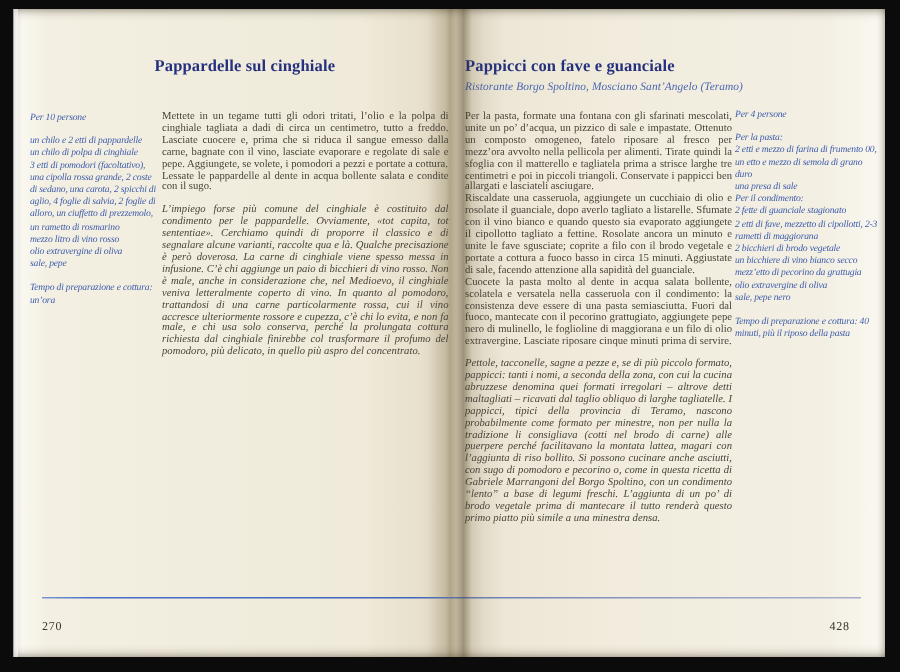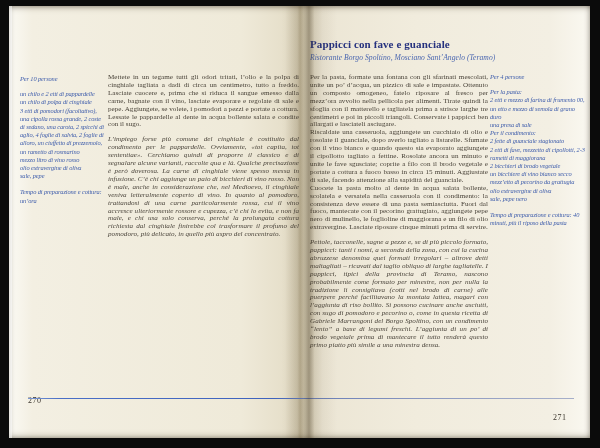--- a/index.html
+++ b/index.html
@@ -48,40 +48,41 @@
   .body-col p.commentary{margin-top:7px;font-style:italic;color:#4a443b;}
 
   .margin-col{
     position:absolute;font-style:italic;color:#3d5cab;
     font-size:6.4px;line-height:8.2px;letter-spacing:-.12px;
   }
   .m-gap-after{margin-bottom:7px;}
   .m-gap-before{margin-top:8px;}
 
   .page-num{position:absolute;font-size:8px;color:#3a352d;letter-spacing:.5px;}
-  .page-num.left-num{left:19px;top:390px;}
+  .page-num.left-num{left:19px;top:407px;}
 
   .rule{
     position:absolute;left:19px;top:392px;width:546px;height:1.4px;
     background:linear-gradient(90deg,#7b97d2 0%,#4a6fc6 6%,#3f63bd 45%,
       #6a7fb8 52%,#8e9ac0 75%,#a5aec9 98%);
   }
   .edge-light{
     position:absolute;left:0;top:0;width:3px;height:432px;
     background:rgba(255,255,255,.55);pointer-events:none;
   }
 </style>
 </head>
 <body>
 
 <div class="scan">
   <div class="spread">
     <div class="edge-light"></div>
 
     <section class="page left">
+      <h1 class="recipe-title" style="left:94px;top:32px;">Pappardelle sul cinghiale</h1>
 
       <div class="margin-col" style="left:11px;top:69px;width:87px;">
         <div class="m-gap-after">Per 10 persone</div>
         <div>
           <div>un chilo e 2 etti di pappardelle</div>
           <div>un chilo di polpa di cinghiale</div>
           <div>3 etti di pomodori (facoltativo), una cipolla rossa grande, 2 coste di sedano, una carota, 2 spicchi di aglio, 4 foglie di salvia, 2 foglie di alloro, un ciuffetto di prezzemolo, un rametto di rosmarino</div>
           <div>mezzo litro di vino rosso</div>
           <div>olio extravergine di oliva</div>
           <div>sale, pepe</div>
@@ -118,19 +119,19 @@
         <div>2 fette di guanciale stagionato</div>
         <div>2 etti di fave, mezzetto di cipollotti, 2-3 rametti di maggiorana</div>
         <div>2 bicchieri di brodo vegetale</div>
         <div>un bicchiere di vino bianco secco</div>
         <div>mezz’etto di pecorino da grattugia</div>
         <div>olio extravergine di oliva</div>
         <div>sale, pepe nero</div>
         <div class="m-gap-before">Tempo di preparazione e cottura: 40 minuti, più il riposo della pasta</div>
       </div>
 
-      <div class="page-num" style="left:253px;top:407px;">271</div>
+      <div class="page-num" style="left:253px;top:407px;">428</div>
     </section>
 
     <div class="rule"></div>
     <div class="gutter"></div>
   </div>
 </div>
 
 </body></html>

